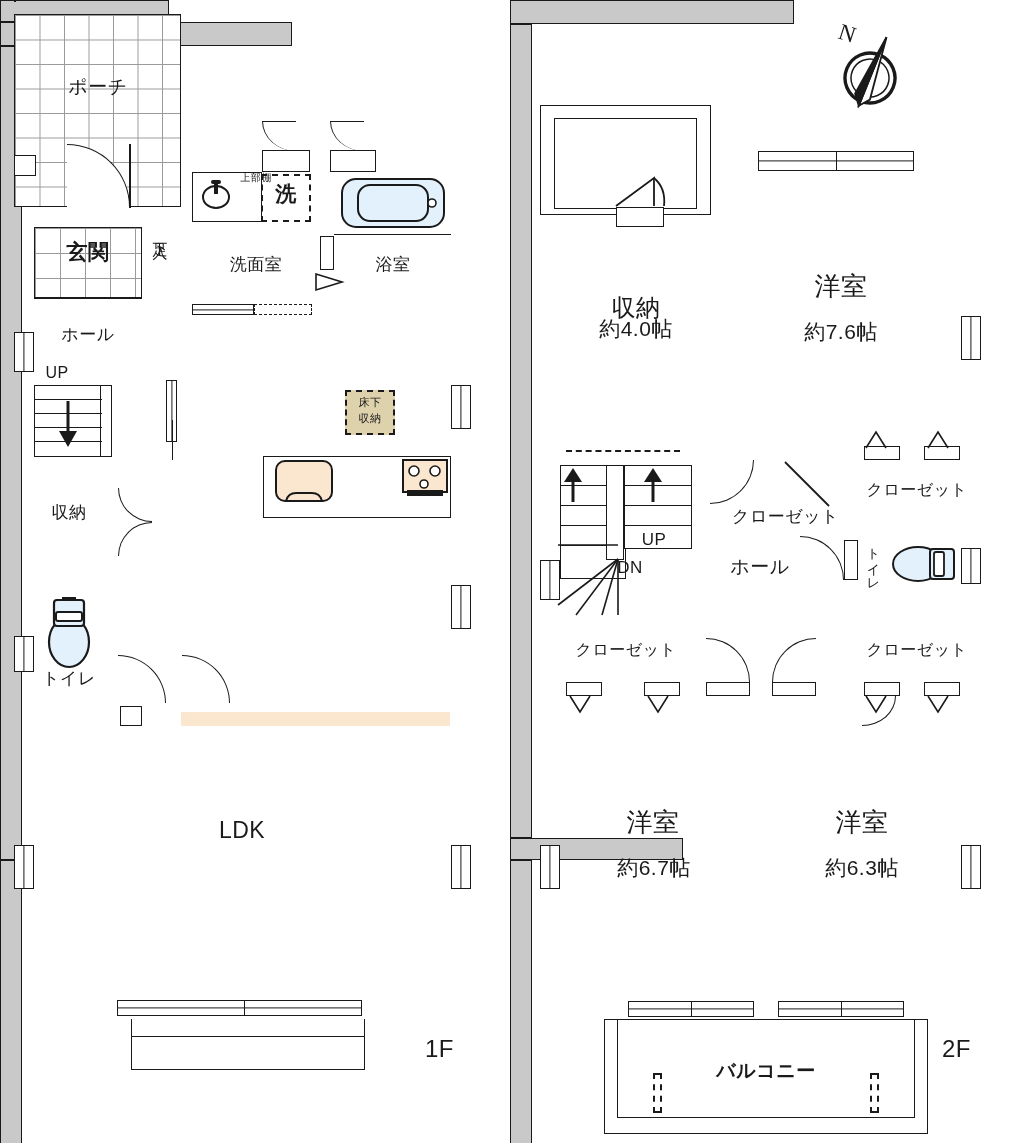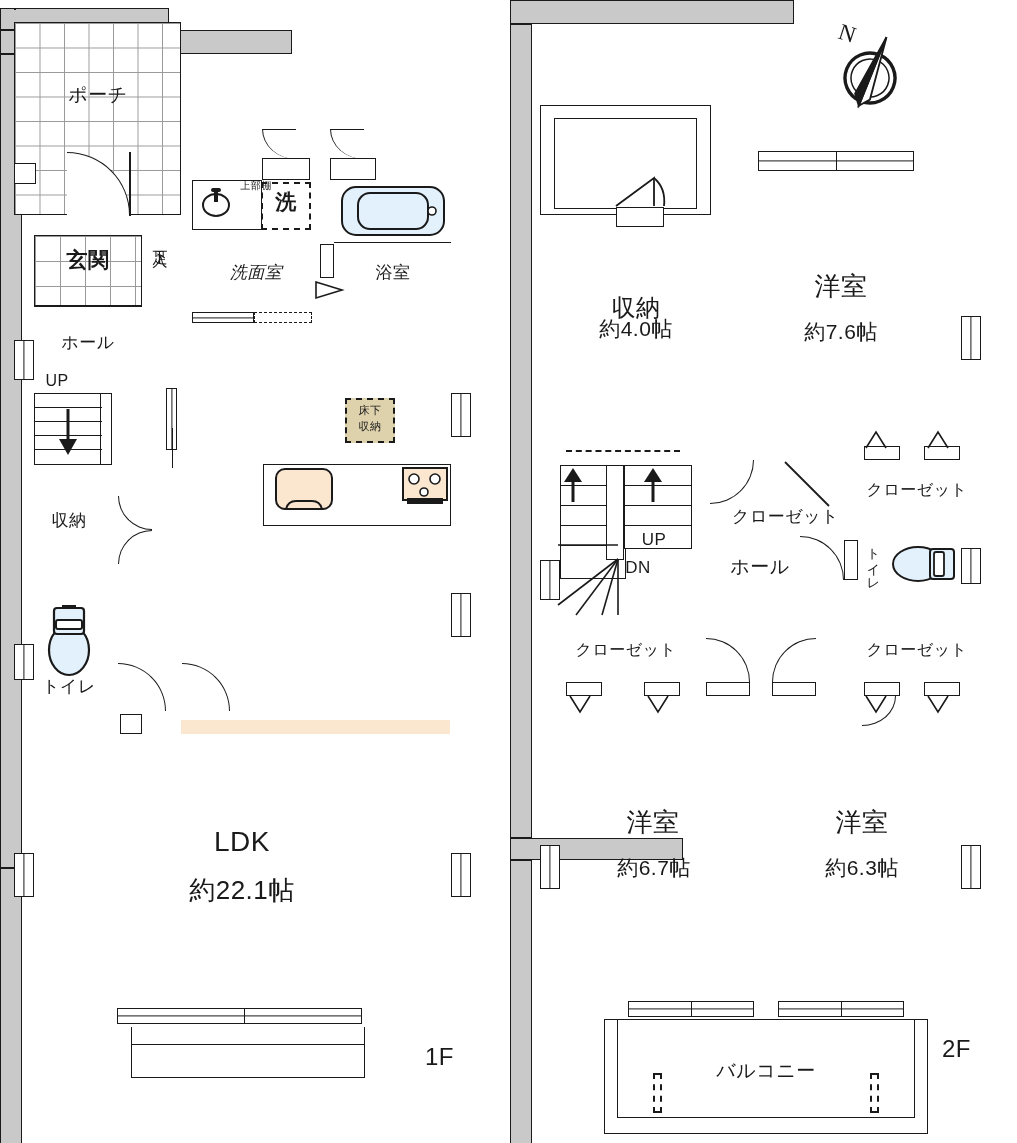--- a/index.html
+++ b/index.html
@@ -43,21 +43,21 @@
   }
   .t10 { font-size: 10px; }
   .t11 { font-size: 11px; }
   .t13 { font-size: 13px; }
   .t16 { font-size: 16px; }
   .t17 { font-size: 17px; }
   .t19 { font-size: 19px; }
   .t21 { font-size: 21px; }
   .t24 { font-size: 24px; }
   .t26 { font-size: 26px; }
-  .t28 { font-size: 28px; text-align: center; }
+  .t28 { font-size: 23px; text-align: center; }
   .bold { font-weight: bold; }
 
   
   .hl { position: absolute; background: #1a1a1a; height: 1.4px; }
   .vl { position: absolute; background: #1a1a1a; width: 1.4px; }
   .hl2 { position: absolute; background: #1a1a1a; height: 2.2px; }
   .vl2 { position: absolute; background: #1a1a1a; width: 2.2px; }
   .thin-box { position: absolute; border: 1.3px solid #1a1a1a; box-sizing: border-box; background: transparent; }
   .white-box { position: absolute; border: 1.4px solid #1a1a1a; box-sizing: border-box; background: #ffffff; }
   .dash-box { position: absolute; border: 2px dashed #1a1a1a; box-sizing: border-box; background: #ded2ad; }
@@ -116,21 +116,21 @@
     width: 1.2px; background: #1a1a1a;
     transform: translateX(-50%);
   }
   svg { overflow: visible; }
 </style>
 </head>
 <body>
 
 <div id="plan">
 
-  <div class="abs" style="left:0;top:8px;width:500px;height:1001px;">
+  <div class="abs" style="left:0;top:0;width:500px;height:1001px;">
 
     <div class="tilegrid" style="left:14px;top:14px;width:167px;height:193px;"></div>
     <div class="white-box" style="left:14px;top:155px;width:22px;height:21px;"></div>
     <div class="lbl t19" style="left:40px;top:76px;width:116px;">ポーチ</div>
 
     <div class="swing sw-tr" style="left:67px;top:144px;width:63px;height:63px;border-left:none;border-bottom:none;"></div>
     <div class="vl2" style="left:129px;top:144px;height:64px;"></div>
 
     <div class="wall" style="left:14px;top:207px;width:167px;height:20px;"></div>
 
@@ -177,21 +177,21 @@
       <path d="M18 2 L32 2" stroke="#1a1a1a" stroke-width="2"></path>
     </svg>
     <div class="win win-v" style="left:14px;top:636px;width:20px;height:36px;"></div>
 
     <div class="swing sw-tr" style="left:118px;top:655px;width:48px;height:48px;border-left:none;border-bottom:none;"></div>
 
     <div class="swing sw-tr" style="left:182px;top:655px;width:48px;height:48px;border-left:none;border-bottom:none;"></div>
 
     <div class="white-box" style="left:120px;top:706px;width:22px;height:20px;"></div>
 
-    <div class="lbl t17" style="left:203px;top:255px;width:106px;font-style:italic;">洗面室</div>
+    <div class="lbl t17" style="left:203px;top:255px;width:106px;">洗面室</div>
 
     <div class="thin-box" style="left:192px;top:172px;width:70px;height:50px;"></div>
     <svg class="abs" style="left:198px;top:176px;width:36px;height:36px;" viewBox="0 0 36 36">
       <ellipse cx="18" cy="21" rx="13" ry="11" fill="#ffffff" stroke="#1a1a1a" stroke-width="2"></ellipse>
       <rect x="16" y="6" width="4" height="12" fill="#1a1a1a"></rect>
       <rect x="13" y="4" width="10" height="4" rx="2" fill="#1a1a1a"></rect>
     </svg>
 
     <div class="lbl t10" style="left:226px;top:172px;width:60px;">上部棚</div>
 
@@ -220,21 +220,20 @@
     </svg>
 
     <div class="win win-v" style="left:14px;top:0;width:0;height:0;"></div>
 
     <div class="win win-v" style="left:166px;top:380px;width:11px;height:62px;"></div>
     <div class="vl" style="left:172px;top:420px;height:40px;"></div>
 
     <div class="abs plainfill" style="left:181px;top:712px;width:269px;height:14px;background:#fbe7d0;"></div>
 
     <div class="lbl t28" style="left:167px;top:818px;width:150px;">LDK</div>
-    <div class="lbl t26" style="left:152px;top:868px;width:180px;">約22.1帖</div>
 
     <div class="thin-box" style="left:263px;top:456px;width:188px;height:62px;"></div>
     <svg class="abs" style="left:274px;top:459px;width:60px;height:44px;" viewBox="0 0 60 44">
       <rect x="2" y="2" width="56" height="40" rx="9" fill="#fbe7d0" stroke="#1a1a1a" stroke-width="2"></rect>
       <path d="M12 42 Q14 34 22 34 L38 34 Q46 34 48 42" fill="none" stroke="#1a1a1a" stroke-width="2"></path>
     </svg>
     <svg class="abs" style="left:401px;top:458px;width:48px;height:42px;" viewBox="0 0 48 42">
       <rect x="2" y="2" width="44" height="32" fill="#fbe7d0" stroke="#1a1a1a" stroke-width="2"></rect>
       <circle cx="13" cy="13" r="5" fill="#ffffff" stroke="#1a1a1a" stroke-width="1.6"></circle>
       <circle cx="34" cy="13" r="5" fill="#ffffff" stroke="#1a1a1a" stroke-width="1.6"></circle>
@@ -317,21 +316,21 @@
       <path d="M16 14 L34 14 L25 0 Z" fill="#1a1a1a"></path>
     </svg>
     <svg class="abs" style="left:44px;top:535px;width:130px;height:80px;" viewBox="0 0 130 80">
       <path d="M4 70 L64 24" stroke="#1a1a1a" stroke-width="1.6" fill="none"></path>
       <path d="M22 80 L64 24" stroke="#1a1a1a" stroke-width="1.6" fill="none"></path>
       <path d="M48 80 L64 24" stroke="#1a1a1a" stroke-width="1.6" fill="none"></path>
       <path d="M64 24 L64 80" stroke="#1a1a1a" stroke-width="1.6" fill="none"></path>
       <path d="M4 10 L64 10" stroke="#1a1a1a" stroke-width="1.6" fill="none"></path>
     </svg>
     <div class="lbl t17" style="left:124px;top:530px;width:40px;">UP</div>
-    <div class="lbl t17" style="left:108px;top:558px;width:40px;text-align:center;">DN</div>
+    <div class="lbl t17" style="left:100px;top:558px;width:40px;text-align:center;">DN</div>
     <div class="win win-v" style="left:30px;top:560px;width:20px;height:40px;"></div>
 
     <div class="lbl t19" style="left:195px;top:556px;width:110px;">ホール</div>
 
     <div class="lbl t17" style="left:222px;top:507px;width:100px;">クローゼット</div>
     <svg class="abs" style="left:273px;top:460px;width:48px;height:48px;" viewBox="0 0 48 48">
       <path d="M2 2 L46 46" stroke="#1a1a1a" stroke-width="1.8" fill="none"></path>
     </svg>
 
     <div class="swing sw-br" style="left:200px;top:460px;width:44px;height:44px;border-left:none;border-top:none;"></div>
@@ -389,20 +388,20 @@
     <div class="lbl t21" style="left:281px;top:856px;width:142px;">約6.3帖</div>
     <div class="win win-v" style="left:451px;top:845px;width:20px;height:44px;"></div>
 
     <div class="win win-h" style="left:118px;top:1001px;width:126px;height:16px;"></div>
     <div class="vl" style="left:181px;top:1001px;height:16px;"></div>
     <div class="win win-h" style="left:268px;top:1001px;width:126px;height:16px;"></div>
     <div class="vl" style="left:331px;top:1001px;height:16px;"></div>
 
     <div class="thin-box" style="left:94px;top:1019px;width:324px;height:115px;"></div>
     <div class="thin-box" style="left:107px;top:1019px;width:298px;height:99px;"></div>
-    <div class="lbl t19" style="left:186px;top:1060px;width:140px;">バルコニー</div>
+    <div class="lbl t19" style="left:186px;top:1060px;width:140px;font-weight:bold;">バルコニー</div>
     <div class="abs plainfill" style="left:143px;top:1073px;width:9px;height:40px;border:2px dashed #1a1a1a;"></div>
     <div class="abs plainfill" style="left:360px;top:1073px;width:9px;height:40px;border:2px dashed #1a1a1a;"></div>
 
     <div class="lbl t24" style="left:432px;top:1036px;width:50px;text-align:left;">2F</div>
   </div>
 
 </div>
 
 </body></html>

